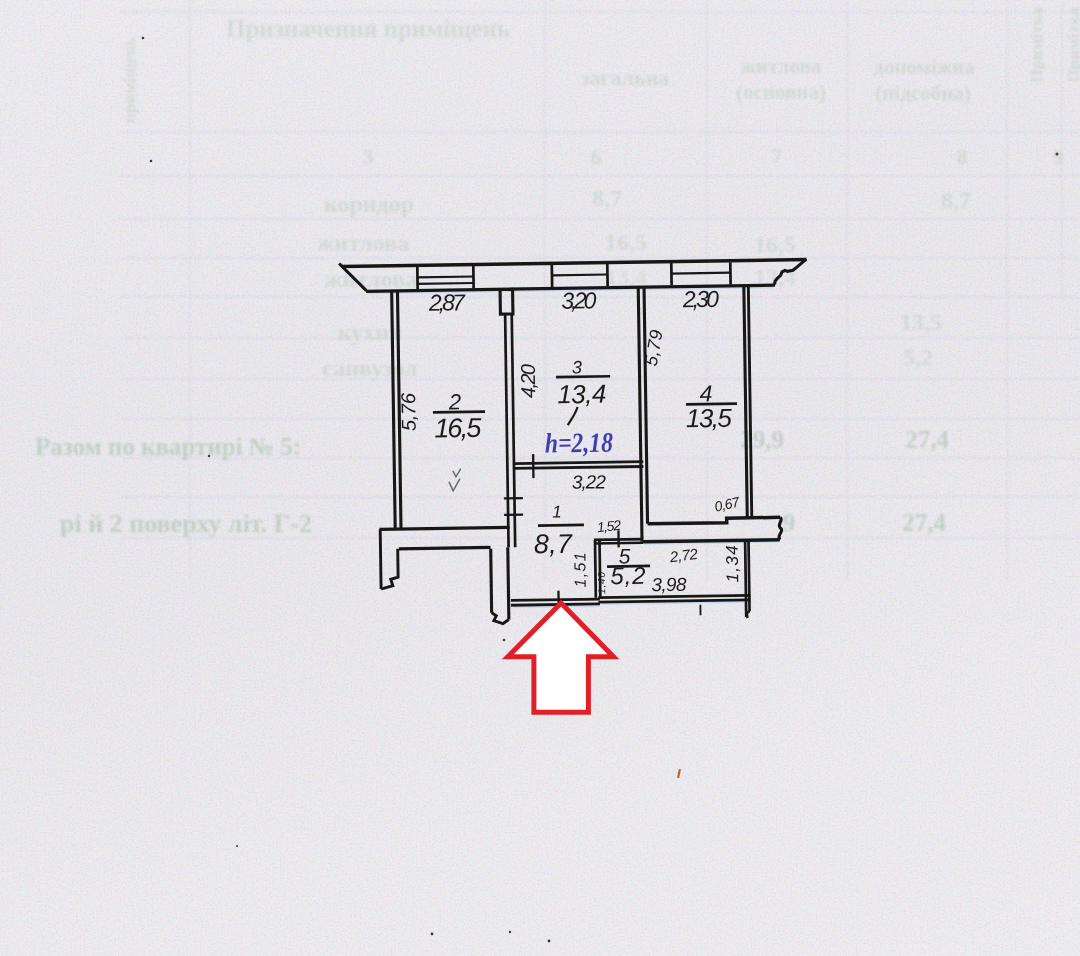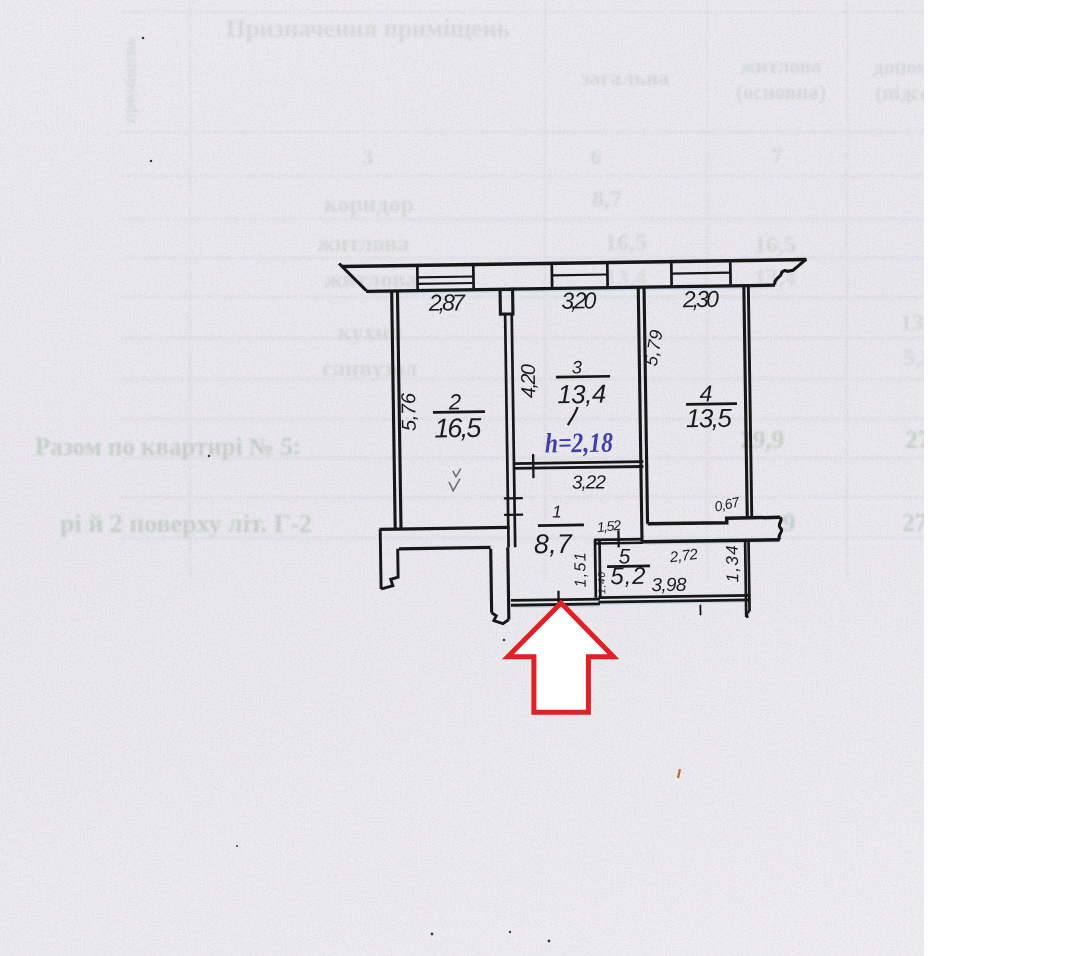--- a/index.html
+++ b/index.html
@@ -1,14 +1,14 @@
 <!DOCTYPE html>
 <html><head><meta charset="utf-8"><style>
 html,body{margin:0;padding:0}
-#page{position:relative;width:924px;height:956px;overflow:hidden;
+#page{position:relative;width:1080px;height:956px;overflow:hidden;
 background:linear-gradient(165deg,#eeecf2 0%,#ebe9ef 45%,#f0eef2 100%);
 font-family:"Liberation Serif",serif;}
 #faint{position:absolute;left:0;top:0;width:1080px;height:956px;filter:blur(1px);}
 .f{position:absolute;color:rgba(177,196,179,.36);white-space:nowrap;font-weight:bold;transform:translate(-50%,-50%);}
 .fb{position:absolute;color:rgba(165,187,167,.52);white-space:nowrap;font-weight:bold;transform:translate(-50%,-50%);}
 #plan{position:absolute;left:0;top:0;}
 </style></head><body>
 <div id="page">
 <div id="faint">
 <svg width="1080" height="956" style="position:absolute;left:0;top:0">

